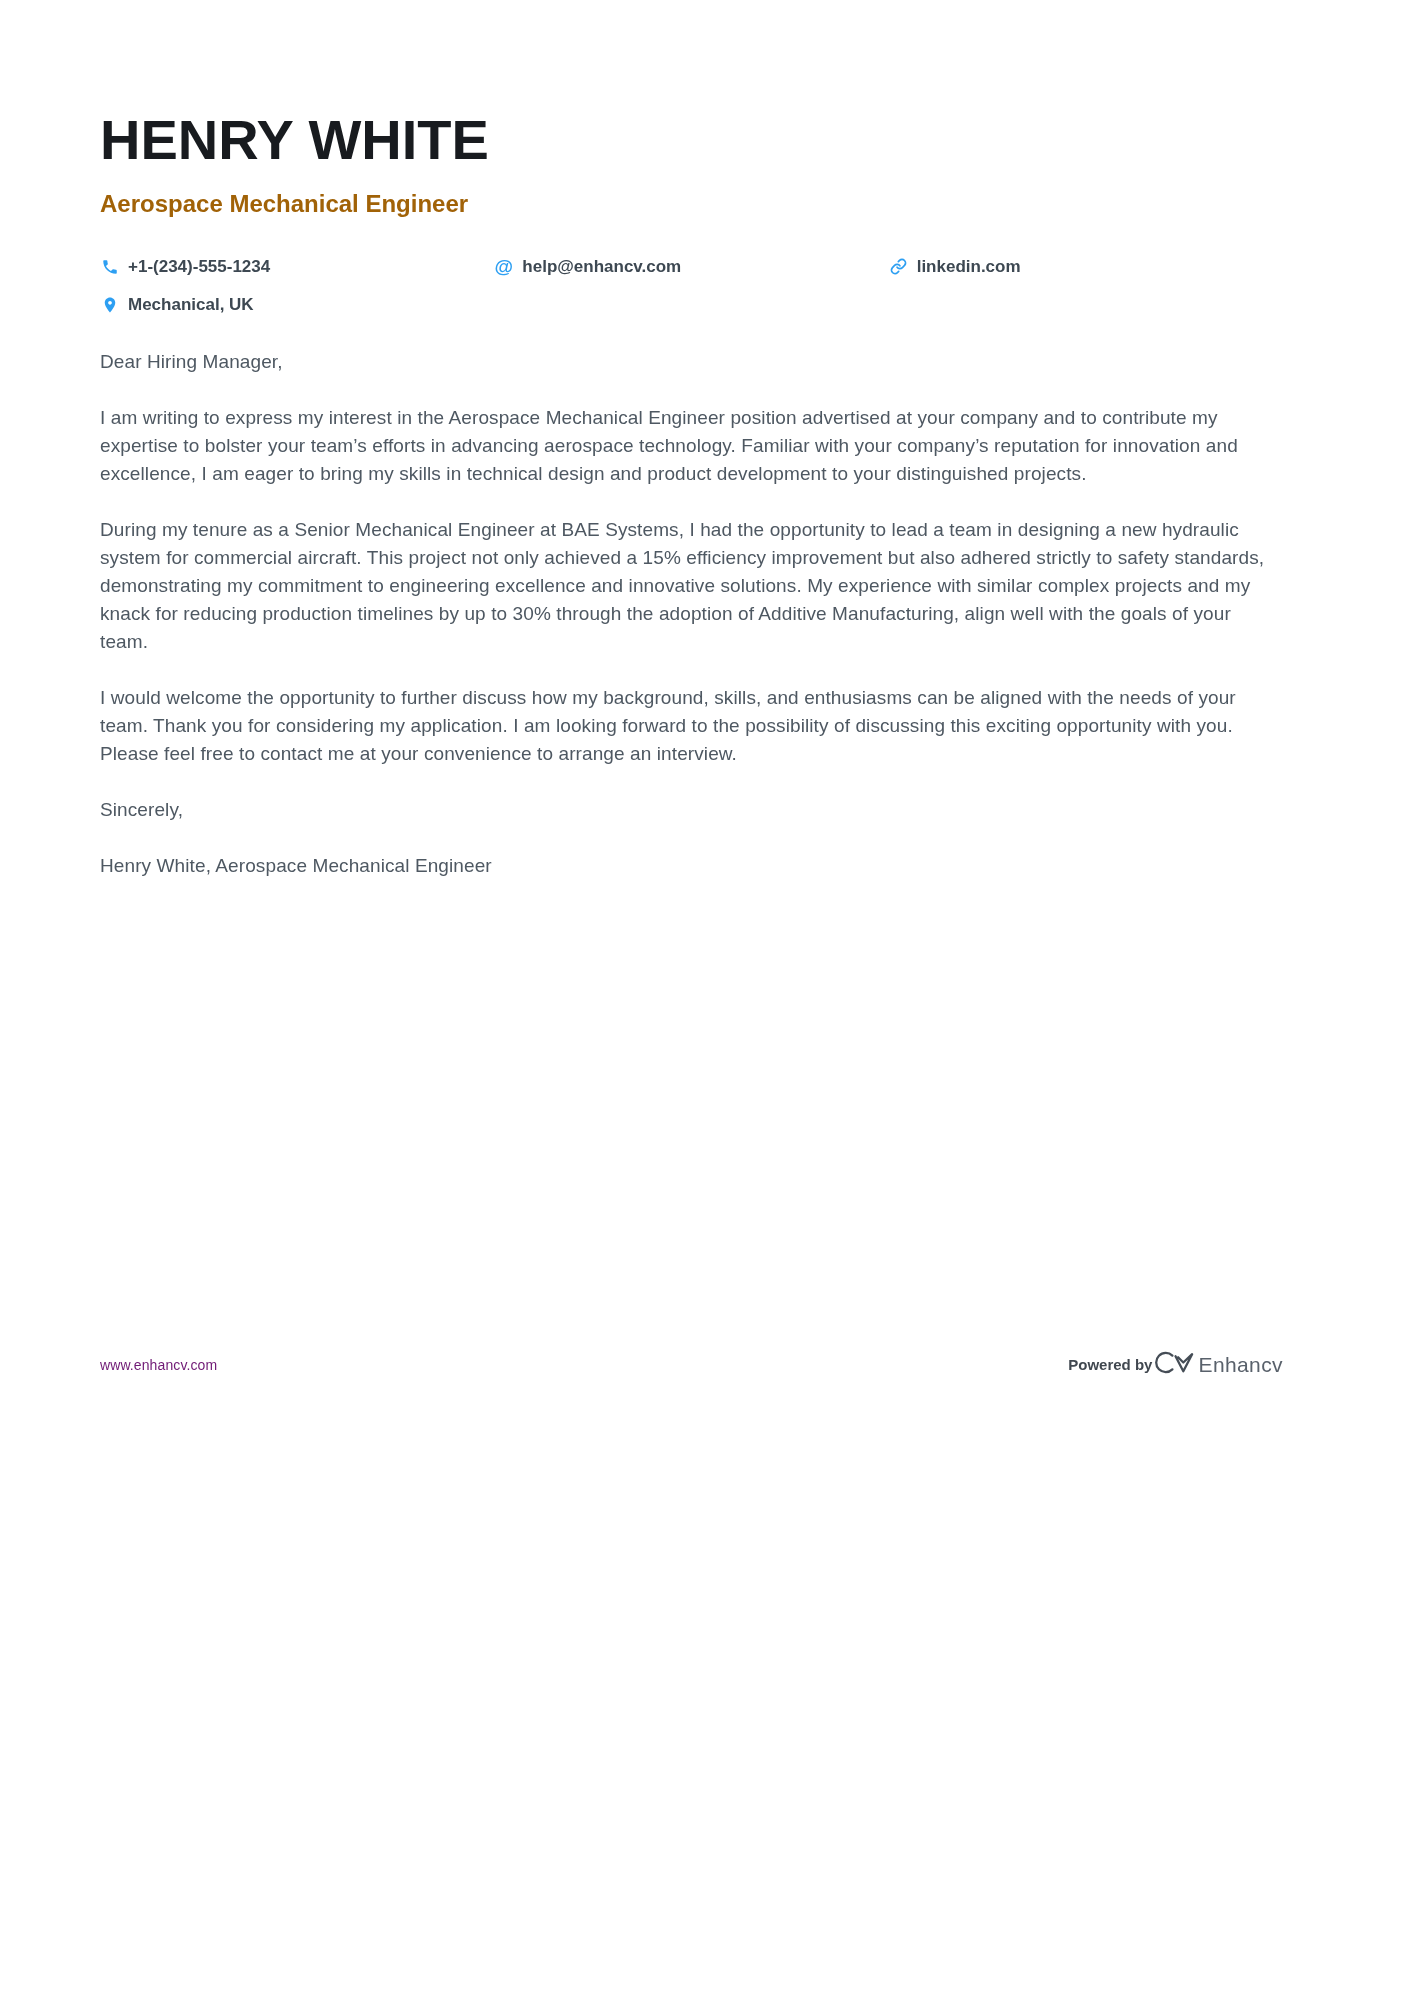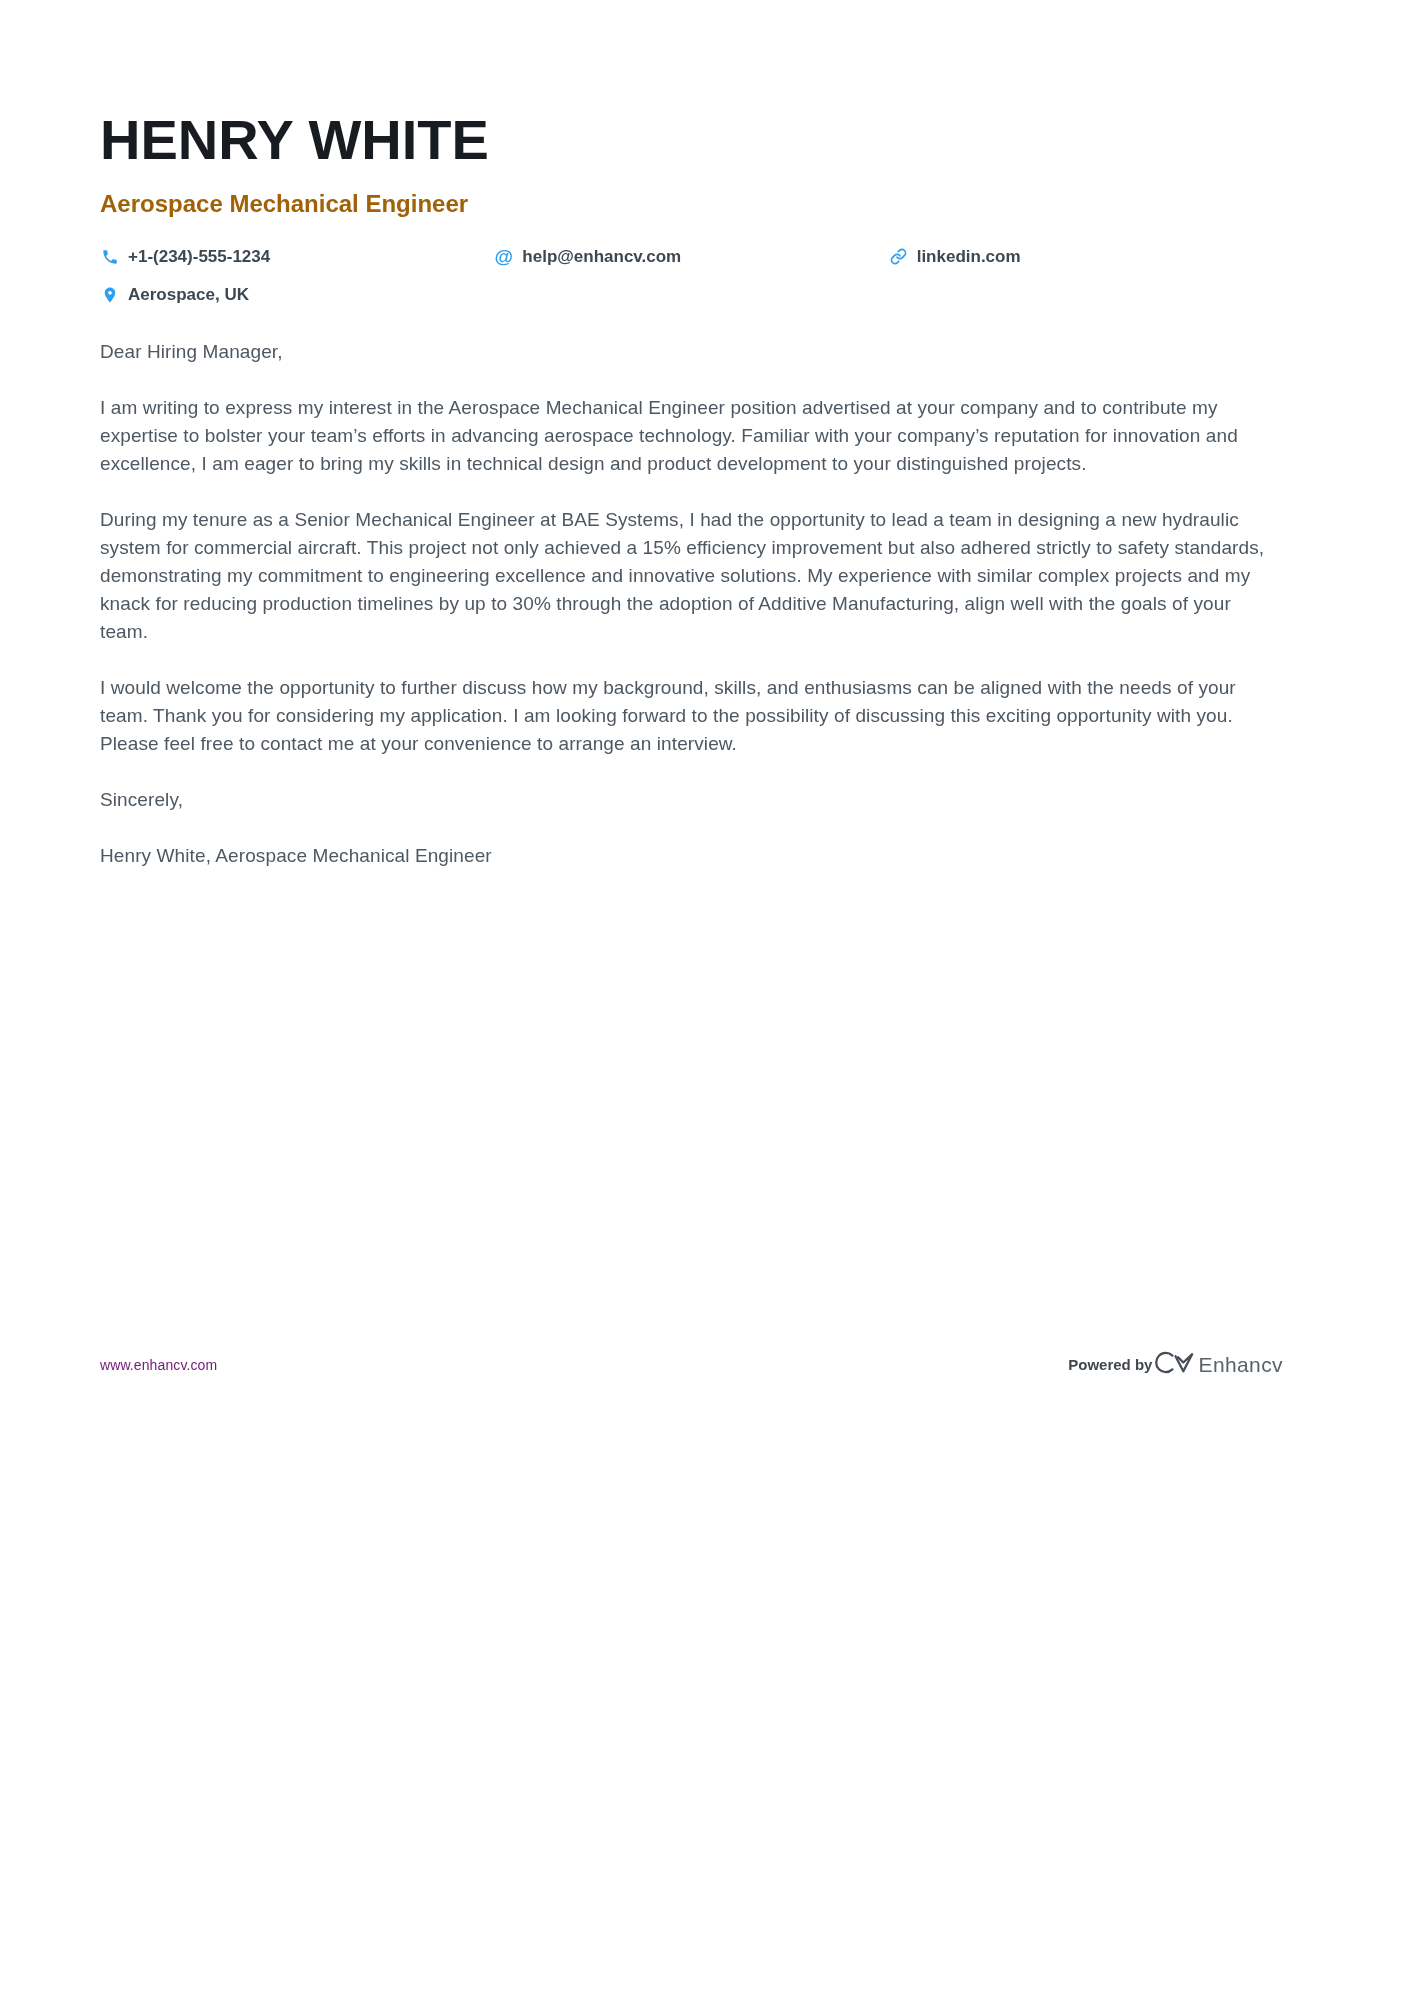--- a/index.html
+++ b/index.html
@@ -28,21 +28,21 @@
 
   .person-title {
     margin-top: 22px;
     font-size: 24px;
     line-height: 1.15;
     font-weight: 700;
     color: #a16207;
   }
 
   .contact-grid {
-    margin-top: 26px;
+    margin-top: 36px;
     display: grid;
     grid-template-columns: 1fr 1fr 1fr;
     row-gap: 12px;
   }
   .contact-item {
     display: flex;
     align-items: center;
     gap: 9px;
     height: 26px;
     font-size: 17px;
@@ -136,21 +136,21 @@
         </span>
         <span>linkedin.com</span>
       </div>
 
       <div class="contact-item">
         <span class="ico">
           <svg width="18" height="18" viewBox="0 0 24 24" fill="#2d9ff2">
               <path d="M12 2C8.13 2 5 5.13 5 9c0 5.25 7 13 7 13s7-7.75 7-13c0-3.87-3.13-7-7-7zm0 9.5c-1.38 0-2.5-1.12-2.5-2.5s1.12-2.5 2.5-2.5 2.5 1.12 2.5 2.5-1.12 2.5-2.5 2.5z"></path>
             </svg>
         </span>
-        <span>Aerospace, UK</span>
+        <span>Mechanical, UK</span>
       </div>
     </div>
   </header>
 
   <section class="letter-section">
 
     <div class="letter-body">
       <p class="salutation">Dear Hiring Manager,</p>
       <p>I am writing to express my interest in the Aerospace Mechanical Engineer position advertised at your company and to contribute my expertise to bolster your team’s efforts in advancing aerospace technology. Familiar with your company’s reputation for innovation and excellence, I am eager to bring my skills in technical design and product development to your distinguished projects.</p>
       <p>During my tenure as a Senior Mechanical Engineer at BAE Systems, I had the opportunity to lead a team in designing a new hydraulic system for commercial aircraft. This project not only achieved a 15% efficiency improvement but also adhered strictly to safety standards, demonstrating my commitment to engineering excellence and innovative solutions. My experience with similar complex projects and my knack for reducing production timelines by up to 30% through the adoption of Additive Manufacturing, align well with the goals of your team.</p>

